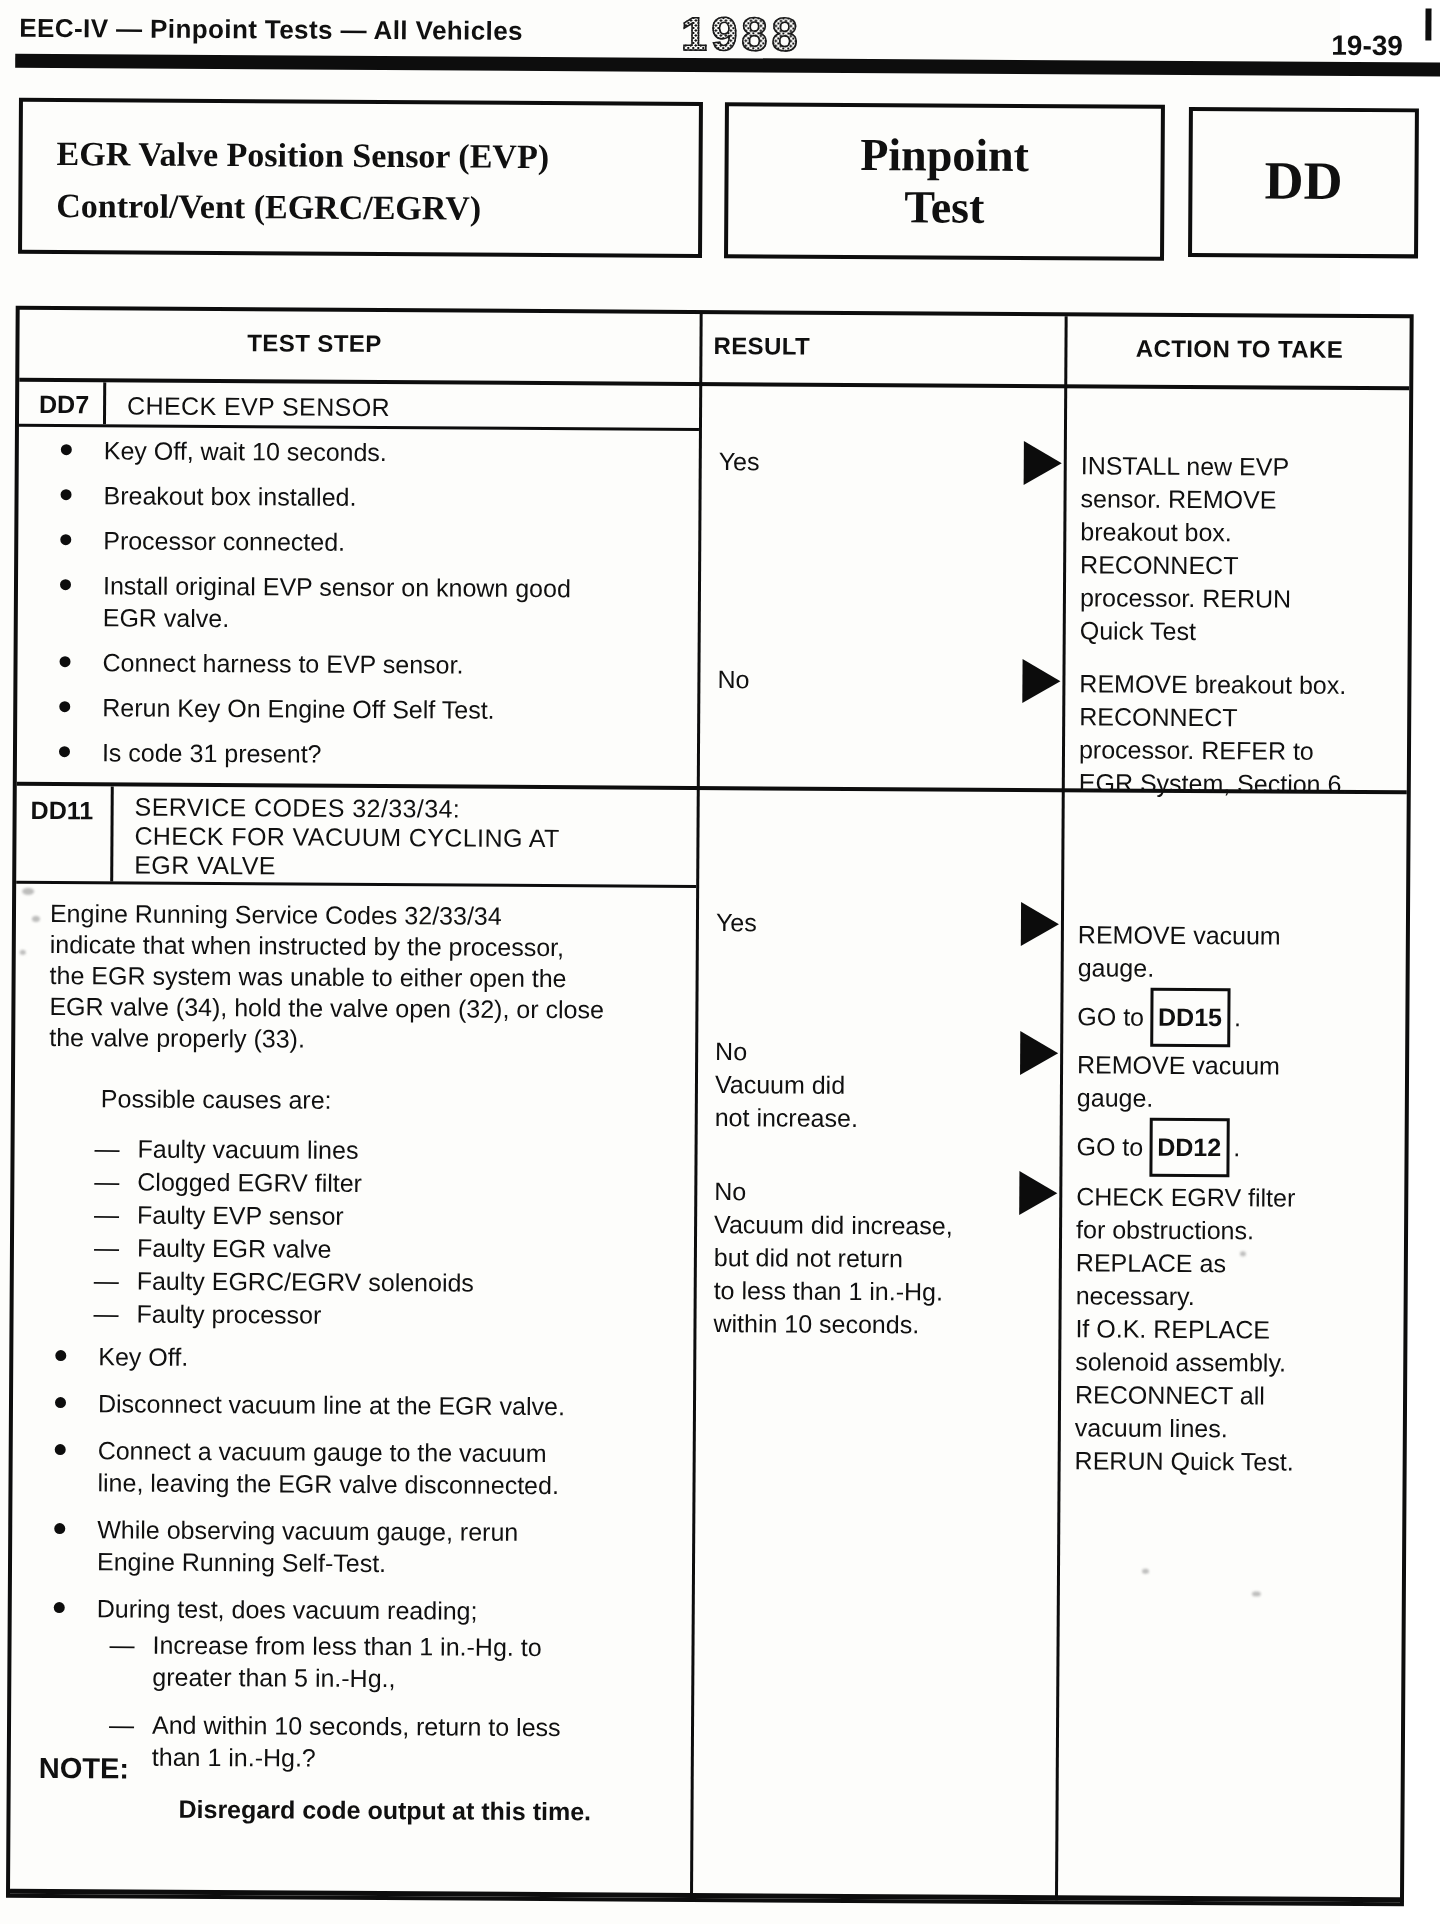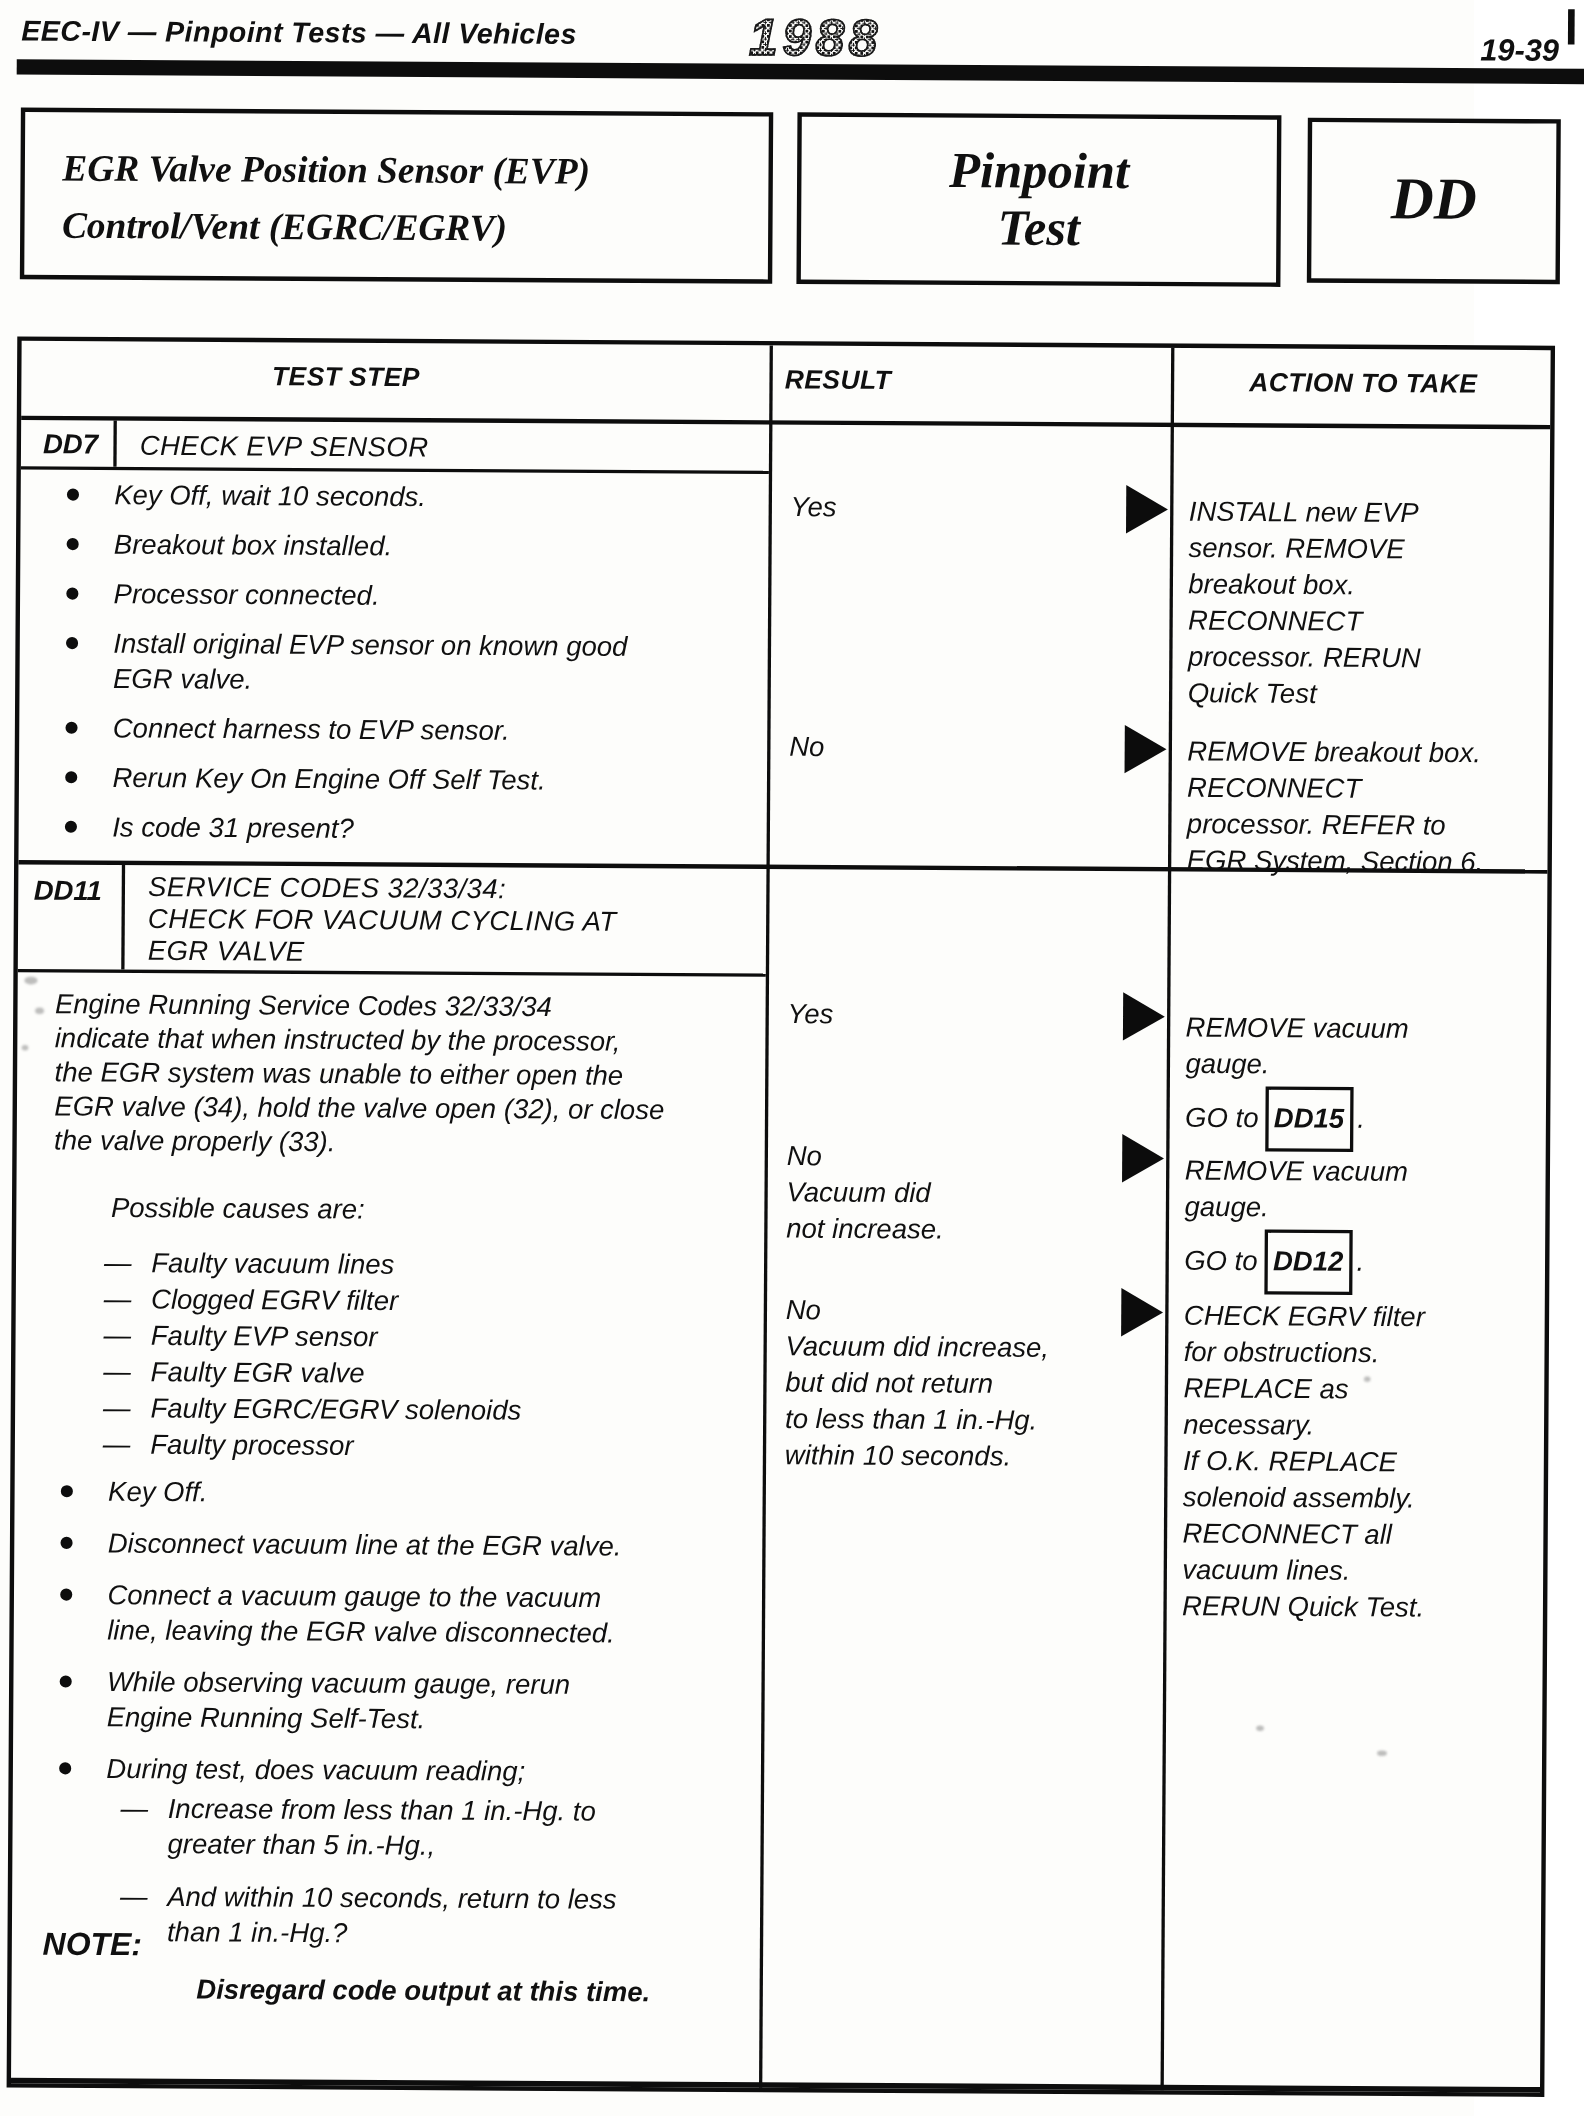--- a/index.html
+++ b/index.html
@@ -1,17 +1,17 @@
 <!DOCTYPE html>
 <html><head>
 <meta charset="utf-8">
 <style>
   html,body{margin:0;padding:0;background:#ffffff;width:1440px;height:1924px;overflow:hidden;}
   #page{position:relative;width:1340px;height:1924px;background:#fdfdfb;
-        font-family:"Liberation Sans","DejaVu Sans",sans-serif;color:#101010;font-style:italic;}
+        font-family:"Liberation Sans","DejaVu Sans",sans-serif;color:#101010;}
   #scan{position:absolute;inset:0;transform:rotate(0.35deg);transform-origin:700px 260px;}
   .abs{position:absolute;}
   .line{position:absolute;background:#0d0d0d;}
   .t{position:absolute;white-space:pre-line;font-size:25px;line-height:32px;color:#101010;}
   .b{font-weight:bold;}
   .lh33{line-height:33px;}
   .serif{font-family:"Liberation Serif","DejaVu Serif",serif;font-weight:bold;}
   .box{position:absolute;border:4px solid #0d0d0d;background:#fdfdfb;box-sizing:border-box;}
   .caps{letter-spacing:.4px;}
   
@@ -35,21 +35,21 @@
   .gotoline{display:flex;align-items:center;margin-top:3px;}
 </style>
 </head>
 <body>
 
 <div id="page">
 <div id="scan">
 
   <div class="t b caps" style="left:18px;top:16px;font-size:26px;">EEC-IV — Pinpoint Tests — All Vehicles</div>
   <div class="abs year" style="left:600px;top:6px;width:280px;text-align:center;">1988</div>
-  <div class="t b" style="left:1330px;top:26px;width:86px;text-align:right;font-size:28px;">19-39</div>
+  <div class="t b" style="left:1330px;top:26px;width:86px;text-align:left;font-size:28px;">19-39</div>
   <div class="line" style="left:14px;top:58px;width:1426px;height:14px;"></div>
   <div class="line" style="left:1424px;top:4px;width:6px;height:32px;"></div>
 
   <div class="box" style="left:18px;top:102px;width:684px;height:156px;">
     <div class="serif" style="position:absolute;left:34px;top:26px;font-size:34px;line-height:52px;white-space:pre-line;">EGR Valve Position Sensor (EVP)
 Control/Vent (EGRC/EGRV)</div>
   </div>
   <div class="box" style="left:724px;top:102px;width:440px;height:156px;">
     <div class="serif" style="position:absolute;left:0;top:22px;width:100%;text-align:center;font-size:46px;line-height:52px;white-space:pre-line;">Pinpoint
 Test</div>

